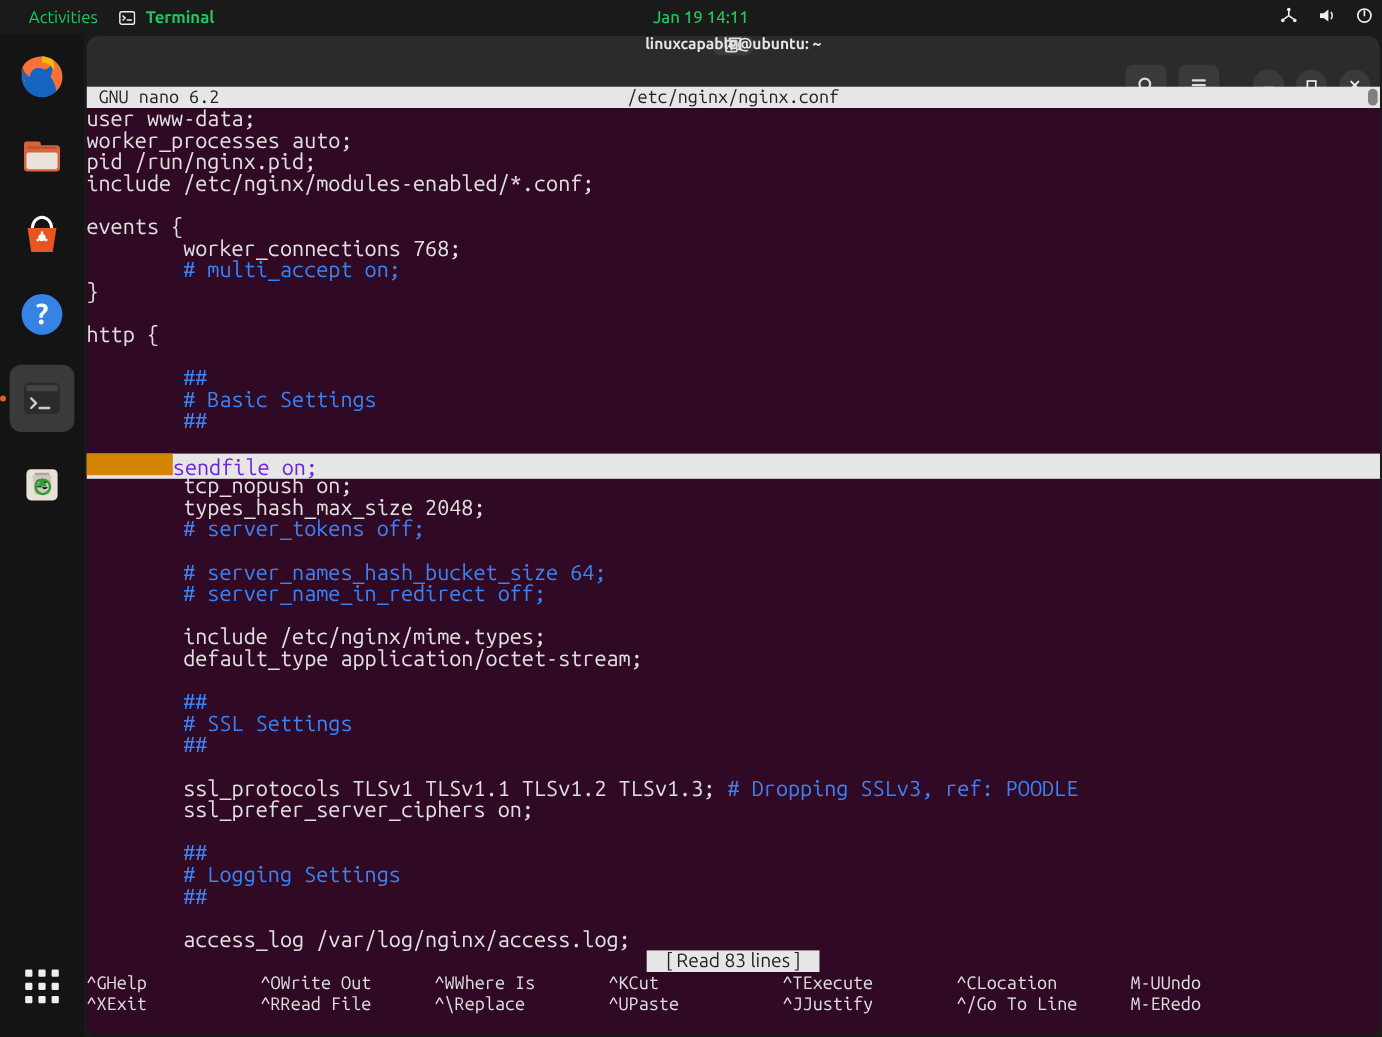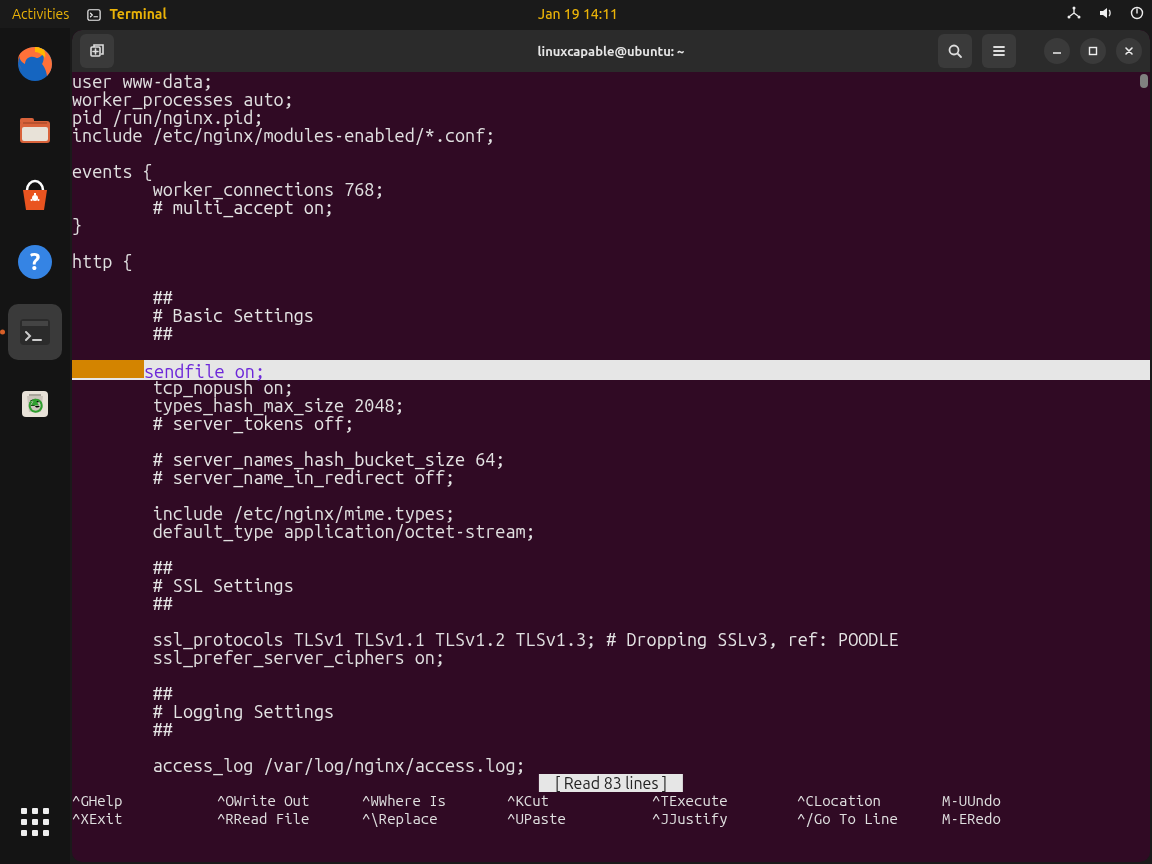--- a/index.html
+++ b/index.html
@@ -5,25 +5,25 @@
   * { margin: 0; padding: 0; box-sizing: border-box; }
   html, body {
     width: 1152px; height: 864px;
     font-family: "Ubuntu", sans-serif;
     background: #1a1a1a;
     overflow: hidden;
     color: #ddd;
   }
   
   .top-panel {
-    position: absolute; top: 0; left: 4px; right: 0;
+    position: absolute; top: 0; left: 16px; right: 0;
     height: 28px;
     background: #1a1a1a;
     display: flex; align-items: center;
-    color: #eab308; font-size: 14px;
+    color: #22c55e; font-size: 14px;
     padding: 0 8px;
   }
   .top-panel .left { display: flex; align-items: center; gap: 18px; }
   .top-panel .center { position: absolute; left: 50%; transform: translateX(-50%); font-weight: 500; }
   .top-panel .right { margin-left: auto; display: flex; align-items: center; gap: 16px; }
   .top-panel .app-indicator { display: flex; align-items: flex-end; gap: 8px; font-weight: 700;}
   .panel-icon { display: inline-block; width:14px; height:14px; }
 
   
   .dock {
@@ -66,21 +66,21 @@
     border-radius: 10px;
     overflow: hidden;
     display:flex; flex-direction:column;
   }
   .titlebar {
     height: 42px; background: #2b2b2b;
     display:flex; align-items:center;
     padding: 0 8px;
     gap: 8px;
     position: relative;
-    border-top-left-radius:10px; border-top-right-radius:10px;
+    border-top-left-radius:10px; border-top-right-radius:10px;flex-direction:column;
   }
   .titlebar .title {
     position:absolute; left:50%; transform:translateX(-50%);
     color:#e6e6e6; font-weight:600; font-size:13px;
   }
   .hb-btn {
     width:34px; height:34px; border-radius:6px; background:#3a3a3a;
     display:flex; align-items:center; justify-content:center; color:#ddd;
   }
   .hb-btn svg { width:16px; height:16px; }
@@ -108,21 +108,21 @@
     font-family: "Ubuntu Mono", monospace;
     font-size:15px;
     display:flex;
   }
   .nano-header .app { padding-left:10px; }
   .nano-header .file { position:absolute; left:50%; transform:translateX(-50%); }
 
   .line { height:18px; }
   .line-selected { background:#e6e6e6; color:#6d28d9; display:block; }
   .indent-sel { display:inline-block; width:72px; background:#d38400; height:18px; }
-  .comment { color:#e5e5e5; }
+  .comment { color:#3b82f6; }
   .read-msg {
     display:inline-block; background:#e6e6e6; color:#222; padding:0 16px;
     position:absolute; left:50%; transform:translateX(-50%);
   }
   .status-row { position:relative; height:18px; }
 
   .nano-footer {
     font-family:"Ubuntu Mono", monospace; font-size:15px; line-height:18px;
     color:#e0e0e0;
   }
@@ -284,20 +284,24 @@
       </div>
       <div class="win-btn">
         <svg viewBox="0 0 12 12" stroke="#eee" stroke-width="1.6" stroke-linecap="round">
             <path d="M3 3l6 6M9 3l-6 6"></path>
           </svg>
       </div>
     </div>
   </div>
 
   <div class="terminal-body">
+    <div class="nano-header">
+      <span class="app">  GNU nano 6.2</span>
+      <span class="file">/etc/nginx/nginx.conf</span>
+    </div>
     <pre class="editor" id="editor-lines"><div class="line">user www-data;</div><div class="line">worker_processes auto;</div><div class="line">pid /run/nginx.pid;</div><div class="line">include /etc/nginx/modules-enabled/*.conf;</div><div class="line"></div><div class="line">events {</div><div class="line">        worker_connections 768;</div><div class="line"><span>        </span><span class="comment"># multi_accept on;</span></div><div class="line">}</div><div class="line"></div><div class="line">http {</div><div class="line"></div><div class="line"><span>        </span><span class="comment">##</span></div><div class="line"><span>        </span><span class="comment"># Basic Settings</span></div><div class="line"><span>        </span><span class="comment">##</span></div><div class="line"></div><div class="line"><span class="line-selected"><span class="indent-sel"></span><span>sendfile on;</span></span></div><div class="line">        tcp_nopush on;</div><div class="line">        types_hash_max_size 2048;</div><div class="line"><span>        </span><span class="comment"># server_tokens off;</span></div><div class="line"></div><div class="line"><span>        </span><span class="comment"># server_names_hash_bucket_size 64;</span></div><div class="line"><span>        </span><span class="comment"># server_name_in_redirect off;</span></div><div class="line"></div><div class="line">        include /etc/nginx/mime.types;</div><div class="line">        default_type application/octet-stream;</div><div class="line"></div><div class="line"><span>        </span><span class="comment">##</span></div><div class="line"><span>        </span><span class="comment"># SSL Settings</span></div><div class="line"><span>        </span><span class="comment">##</span></div><div class="line"></div><div class="line"><span>        ssl_protocols TLSv1 TLSv1.1 TLSv1.2 TLSv1.3; </span><span class="comment"># Dropping SSLv3, ref: POODLE</span></div><div class="line">        ssl_prefer_server_ciphers on;</div><div class="line"></div><div class="line"><span>        </span><span class="comment">##</span></div><div class="line"><span>        </span><span class="comment"># Logging Settings</span></div><div class="line"><span>        </span><span class="comment">##</span></div><div class="line"></div><div class="line">        access_log /var/log/nginx/access.log;</div></pre>
     <div class="status-row">
       <span class="read-msg">[ Read 83 lines ]</span>
     </div>
     <div class="nano-footer" id="nano-footer">
         <div class="row">
           <div class="sc-group">
             <span class="key">^G</span>
             <span> Help</span>
           </div>

